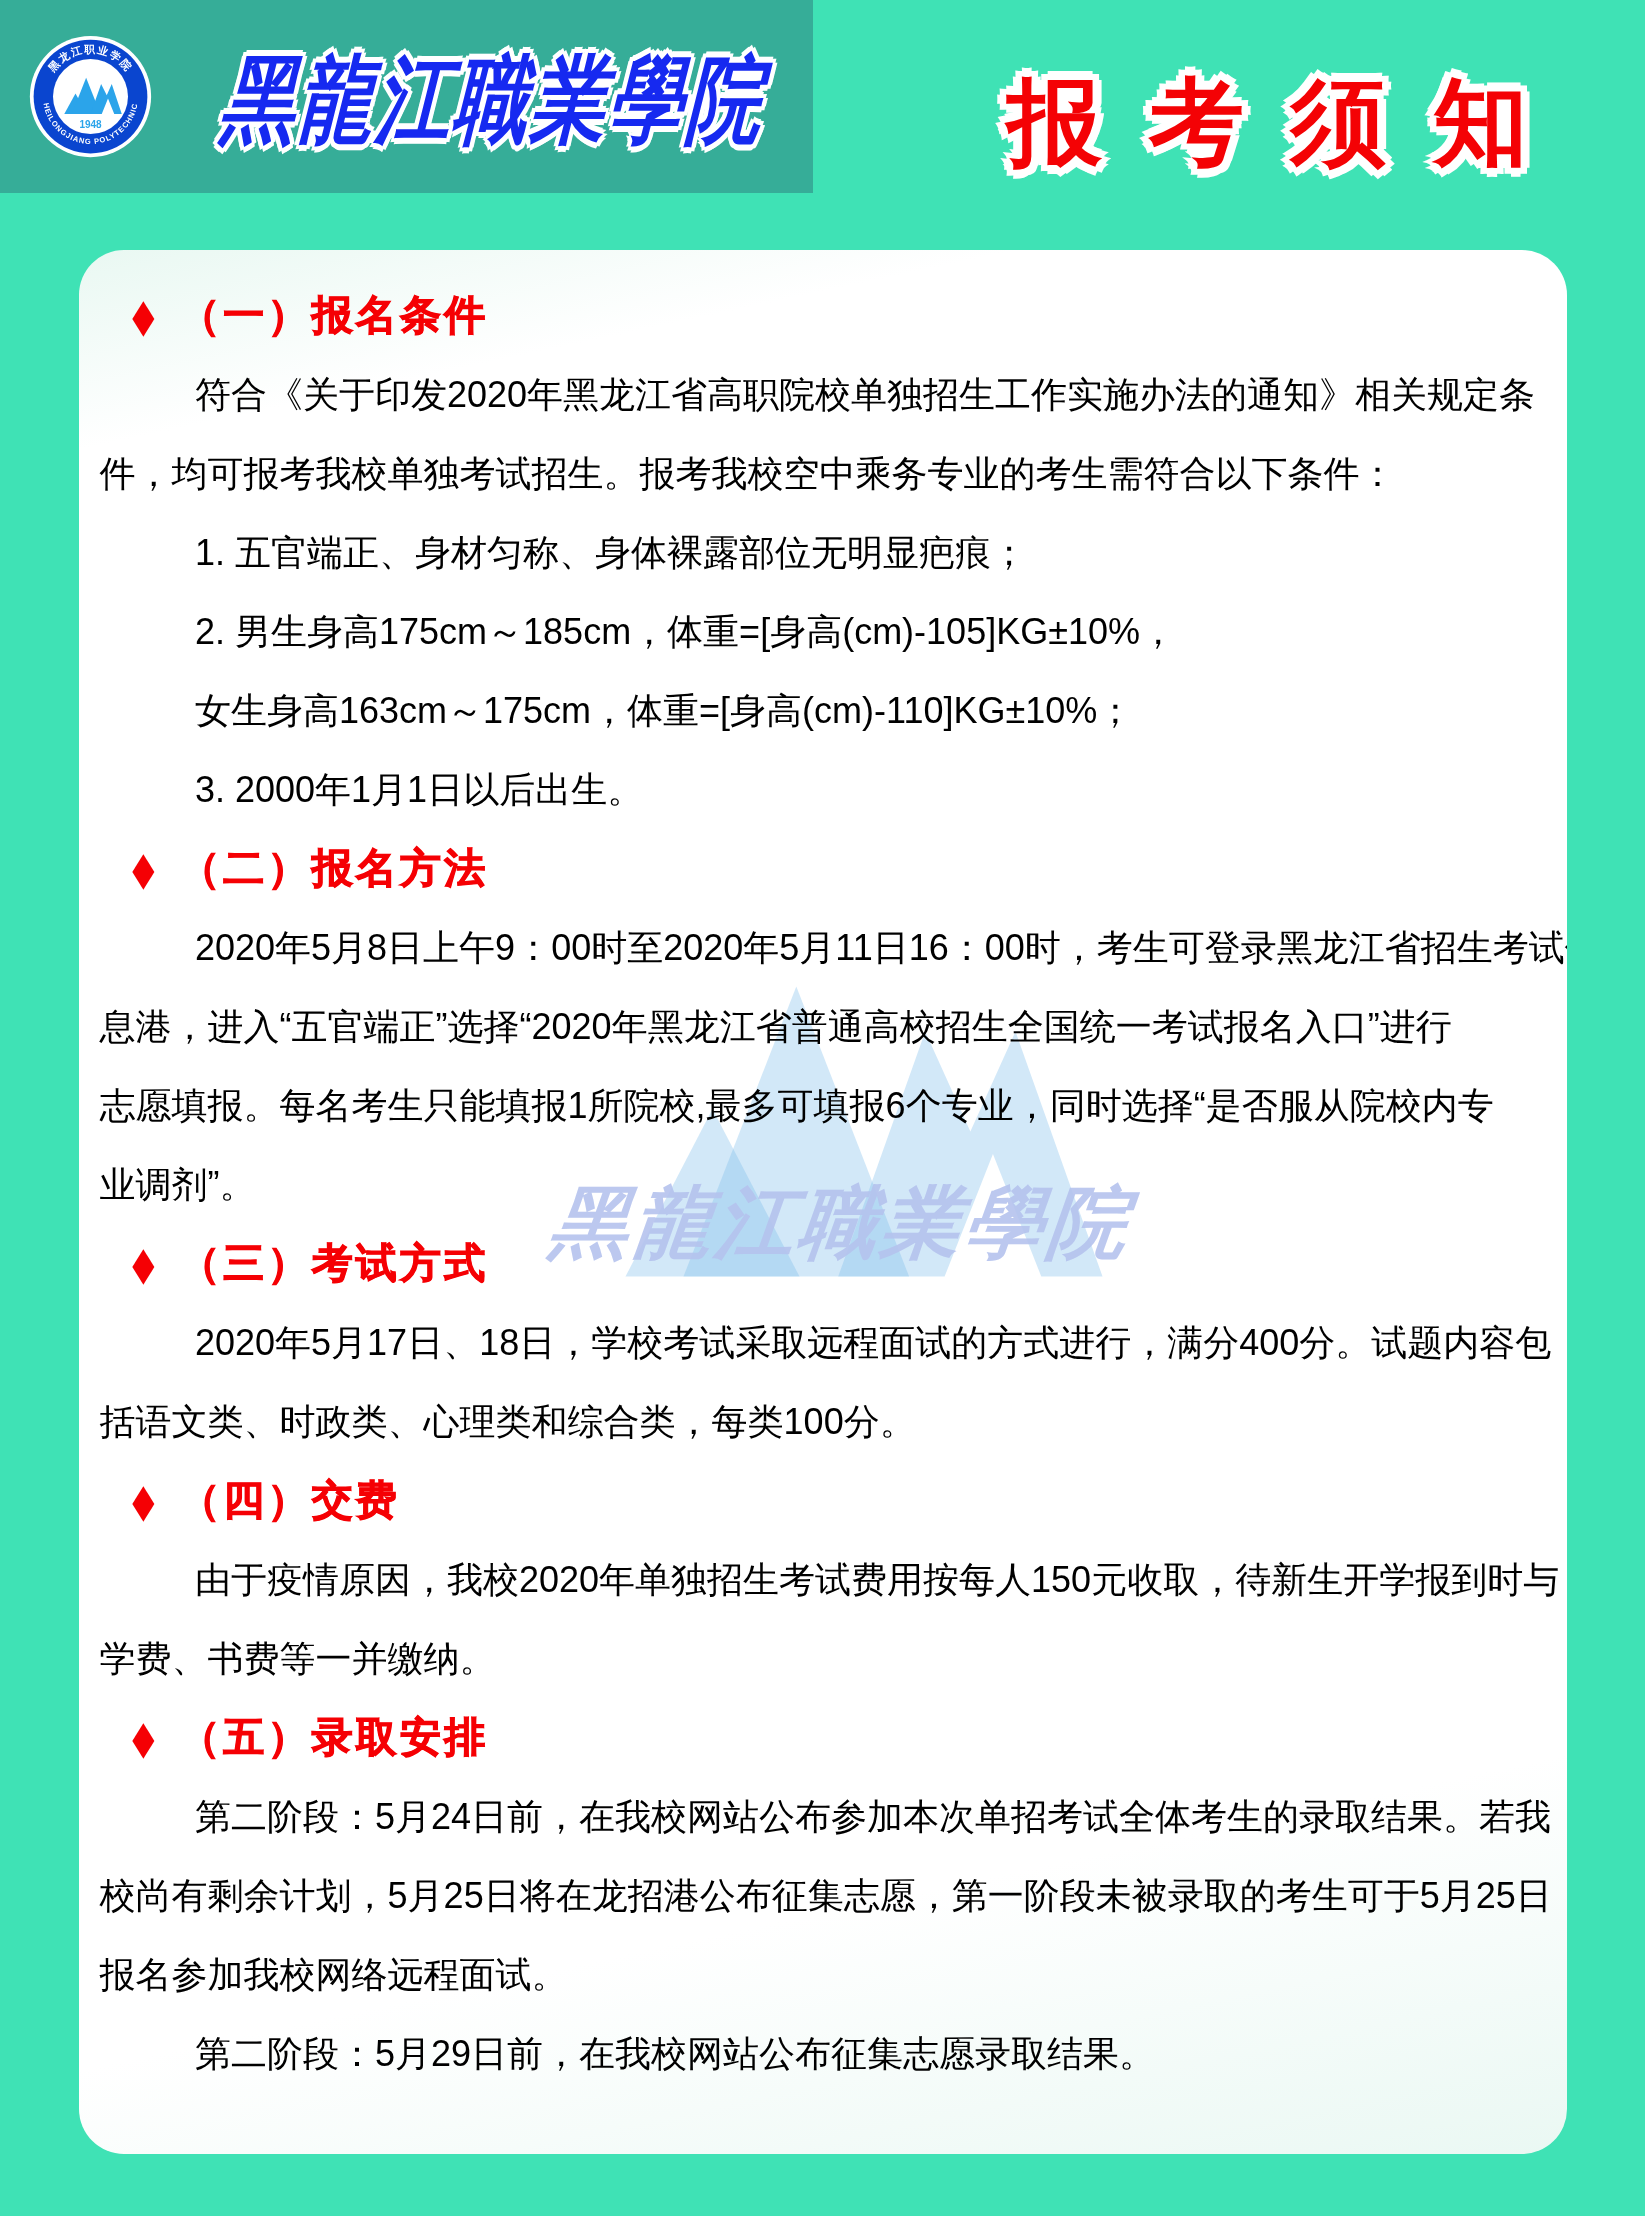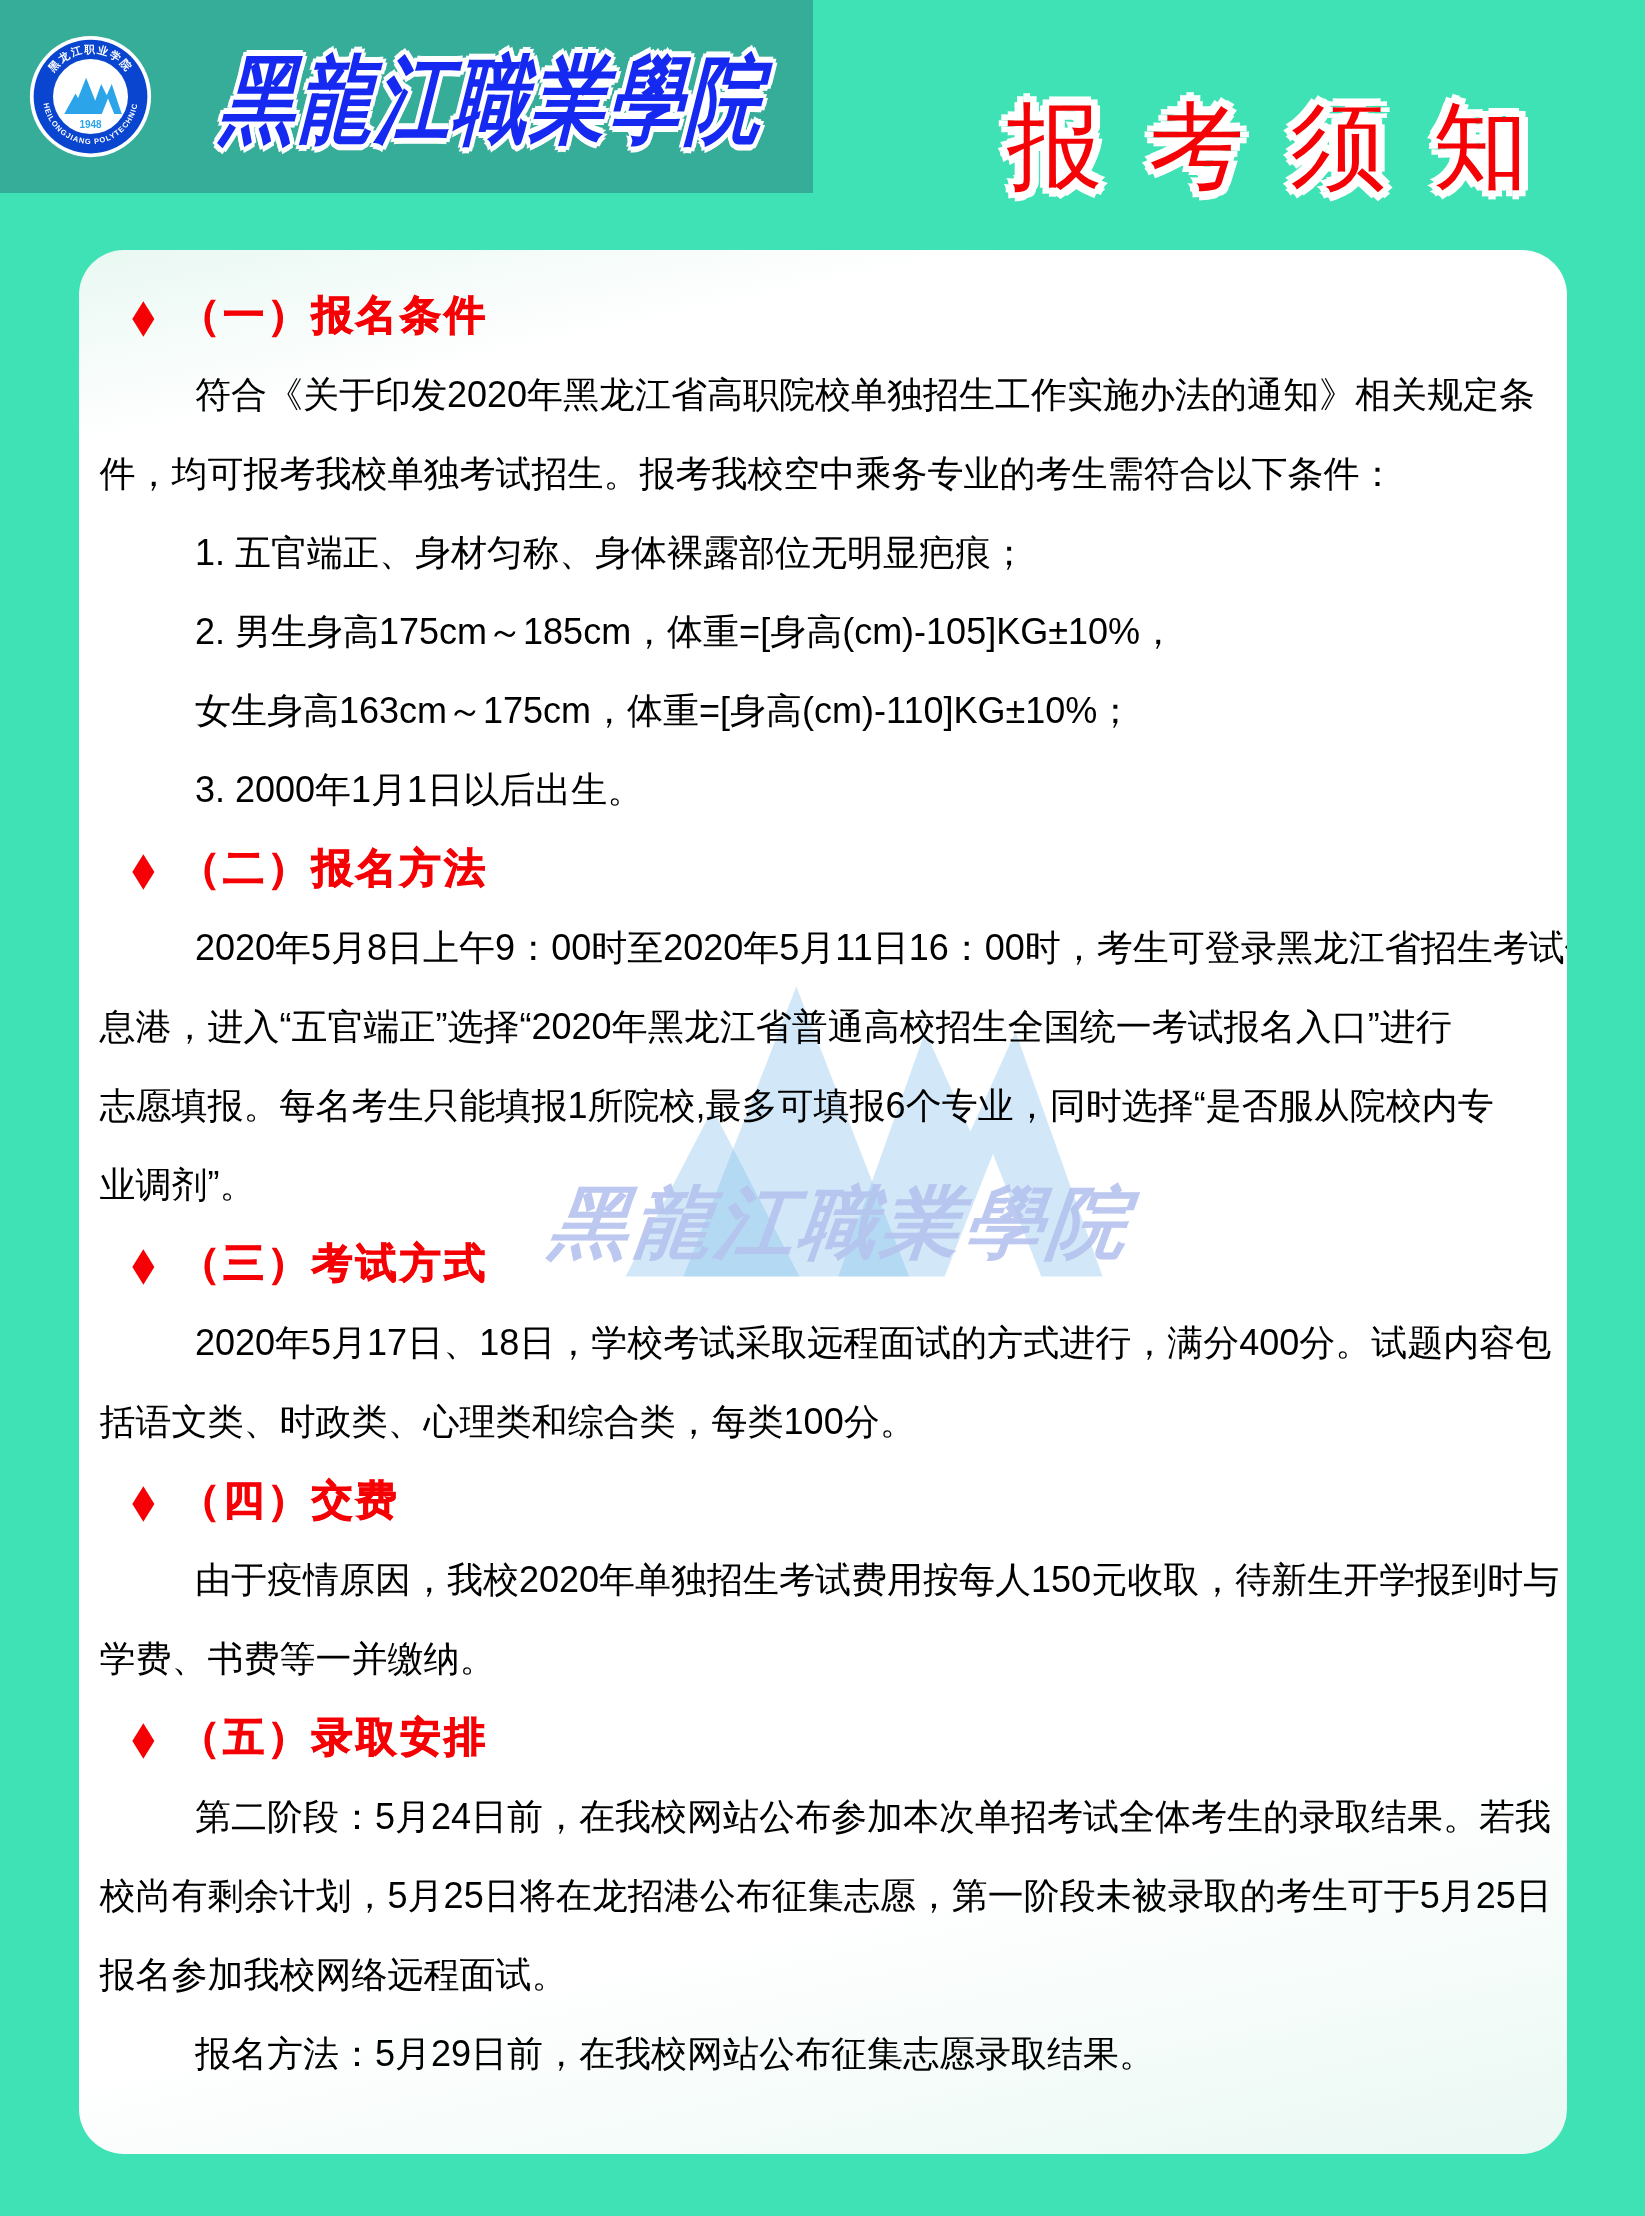--- a/index.html
+++ b/index.html
@@ -16,22 +16,22 @@
   .school-name{
     position:absolute;left:224px;top:37px;
     font-family:"DejaVu Serif","Liberation Serif",serif;
     font-style:italic;font-weight:bold;
     font-size:75px;letter-spacing:2.6px;color:#1629f0;white-space:nowrap;
     transform:scaleY(1.28) skewX(-4deg);transform-origin:left top;
     text-shadow:4.5px 0 0 #fff,-4.5px 0 0 #fff,0 4.5px 0 #fff,0 -4.5px 0 #fff,
                 3.2px 3.2px 0 #fff,-3.2px 3.2px 0 #fff,3.2px -3.2px 0 #fff,-3.2px -3.2px 0 #fff;
   }
   .page-title{
-    position:absolute;left:1007px;top:84px;
-    font-size:95px;font-weight:400;letter-spacing:10.3px;color:#f40205;white-space:nowrap;
+    position:absolute;left:1007px;top:60px;
+    font-size:95px;font-weight:700;letter-spacing:10.3px;color:#f40205;white-space:nowrap;
     text-shadow:9px 0 0 #fff,-9px 0 0 #fff,0 9px 0 #fff,0 -9px 0 #fff,
                 6.4px 6.4px 0 #fff,-6.4px 6.4px 0 #fff,6.4px -6.4px 0 #fff,-6.4px -6.4px 0 #fff;
   }
 
   
   .card{
     position:absolute;left:79px;top:250px;width:1488px;height:1904px;
     border-radius:45px;
     background:linear-gradient(168deg,#e9f8f2 0%,#ffffff 9%,#ffffff 82%,#eaf8f3 100%);
     overflow:hidden;
@@ -142,18 +142,18 @@
         </div>
         <div class="row prow indent">由于疫情原因，我校2020年单独招生考试费用按每人150元收取，待新生开学报到时与</div>
         <div class="row prow">学费、书费等一并缴纳。</div>
         <div class="row hrow">
           <span class="diamond">◆</span>
           <span class="htext">（五）录取安排</span>
         </div>
         <div class="row prow indent">第二阶段：5月24日前，在我校网站公布参加本次单招考试全体考生的录取结果。若我</div>
         <div class="row prow">校尚有剩余计划，5月25日将在龙招港公布征集志愿，第一阶段未被录取的考生可于5月25日</div>
         <div class="row prow">报名参加我校网络远程面试。</div>
-        <div class="row prow indent">报名方法：5月29日前，在我校网站公布征集志愿录取结果。</div>
+        <div class="row prow indent">第二阶段：5月29日前，在我校网站公布征集志愿录取结果。</div>
       </div>
   </div>
 
 </div>
 
 
 </body></html>

